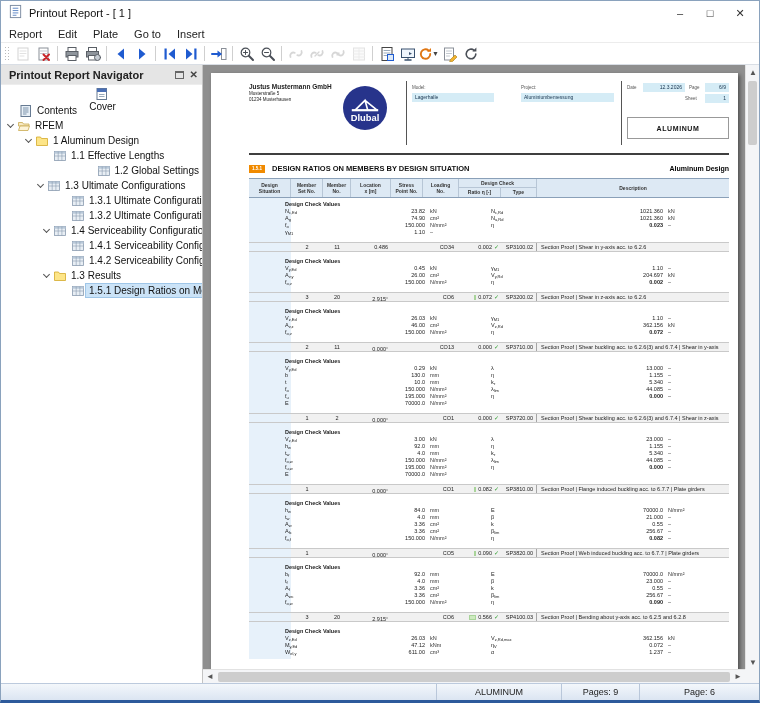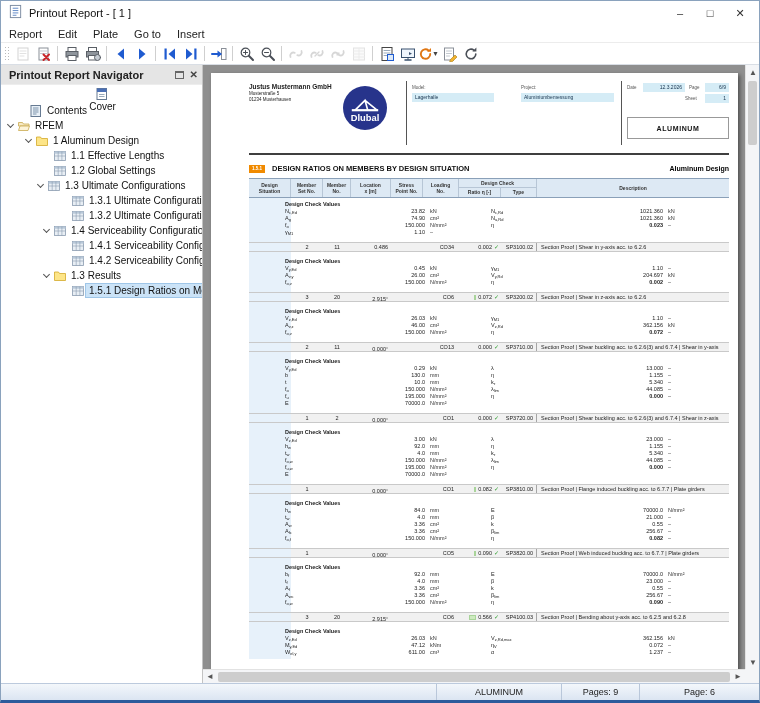--- a/index.html
+++ b/index.html
@@ -282,21 +282,21 @@
             <span class="chevslot"></span>
             <span class="ticon">
               <svg width="12" height="12" viewBox="0 0 12 12">
                 <rect x="1" y="0.5" width="9.5" height="11" fill="#fff" stroke="#667a92"></rect>
                 <rect x="1" y="0.5" width="9.5" height="3.5" fill="#4a6fb5"></rect>
                 <path d="M3 6.5h5.5M3 8.5h5.5" stroke="#9ab"></path>
               </svg>
             </span>
             <span class="lbl">Cover</span>
           </div>
-          <div class="trow" style="padding-left: 14px; text-align: right;">
+          <div class="trow" style="padding-left: 4px; text-align: right;">
             <span class="chevslot"></span>
             <span class="ticon">
               <svg width="12" height="12" viewBox="0 0 12 12">
                 <rect x="1" y="0.5" width="9.5" height="11" fill="#e8f0f7" stroke="#667a92"></rect>
                 <path d="M3 3h5.5M3 5h5.5M3 7h5.5M3 9h3.5" stroke="#7d93ab"></path>
               </svg>
             </span>
             <span class="lbl">Contents</span>
           </div>
           <div class="trow" style="padding-left: 2px;">
@@ -326,21 +326,21 @@
             <span class="chevslot"></span>
             <span class="ticon">
               <svg width="12" height="12" viewBox="0 0 12 12">
                 <rect x=".5" y="1.5" width="11" height="9" fill="#e8eef4" stroke="#8a9bb0" stroke-width=".8"></rect>
                 <rect x=".5" y="1.5" width="11" height="2.2" fill="#b9c9d9"></rect>
                 <path d="M.5 6h11M4.2 1.5v9M7.9 1.5v9" stroke="#8a9bb0" stroke-width=".6"></path>
               </svg>
             </span>
             <span class="lbl">1.1 Effective Lengths</span>
           </div>
-          <div class="trow" style="padding-left: 38px;">
+          <div class="trow" style="padding-left: 38px; justify-content: flex-end;">
             <span class="chevslot"></span>
             <span class="ticon">
               <svg width="12" height="12" viewBox="0 0 12 12">
                 <rect x=".5" y="1.5" width="11" height="9" fill="#e8eef4" stroke="#8a9bb0" stroke-width=".8"></rect>
                 <rect x=".5" y="1.5" width="11" height="2.2" fill="#b9c9d9"></rect>
                 <path d="M.5 6h11M4.2 1.5v9M7.9 1.5v9" stroke="#8a9bb0" stroke-width=".6"></path>
               </svg>
             </span>
             <span class="lbl">1.2 Global Settings</span>
           </div>

